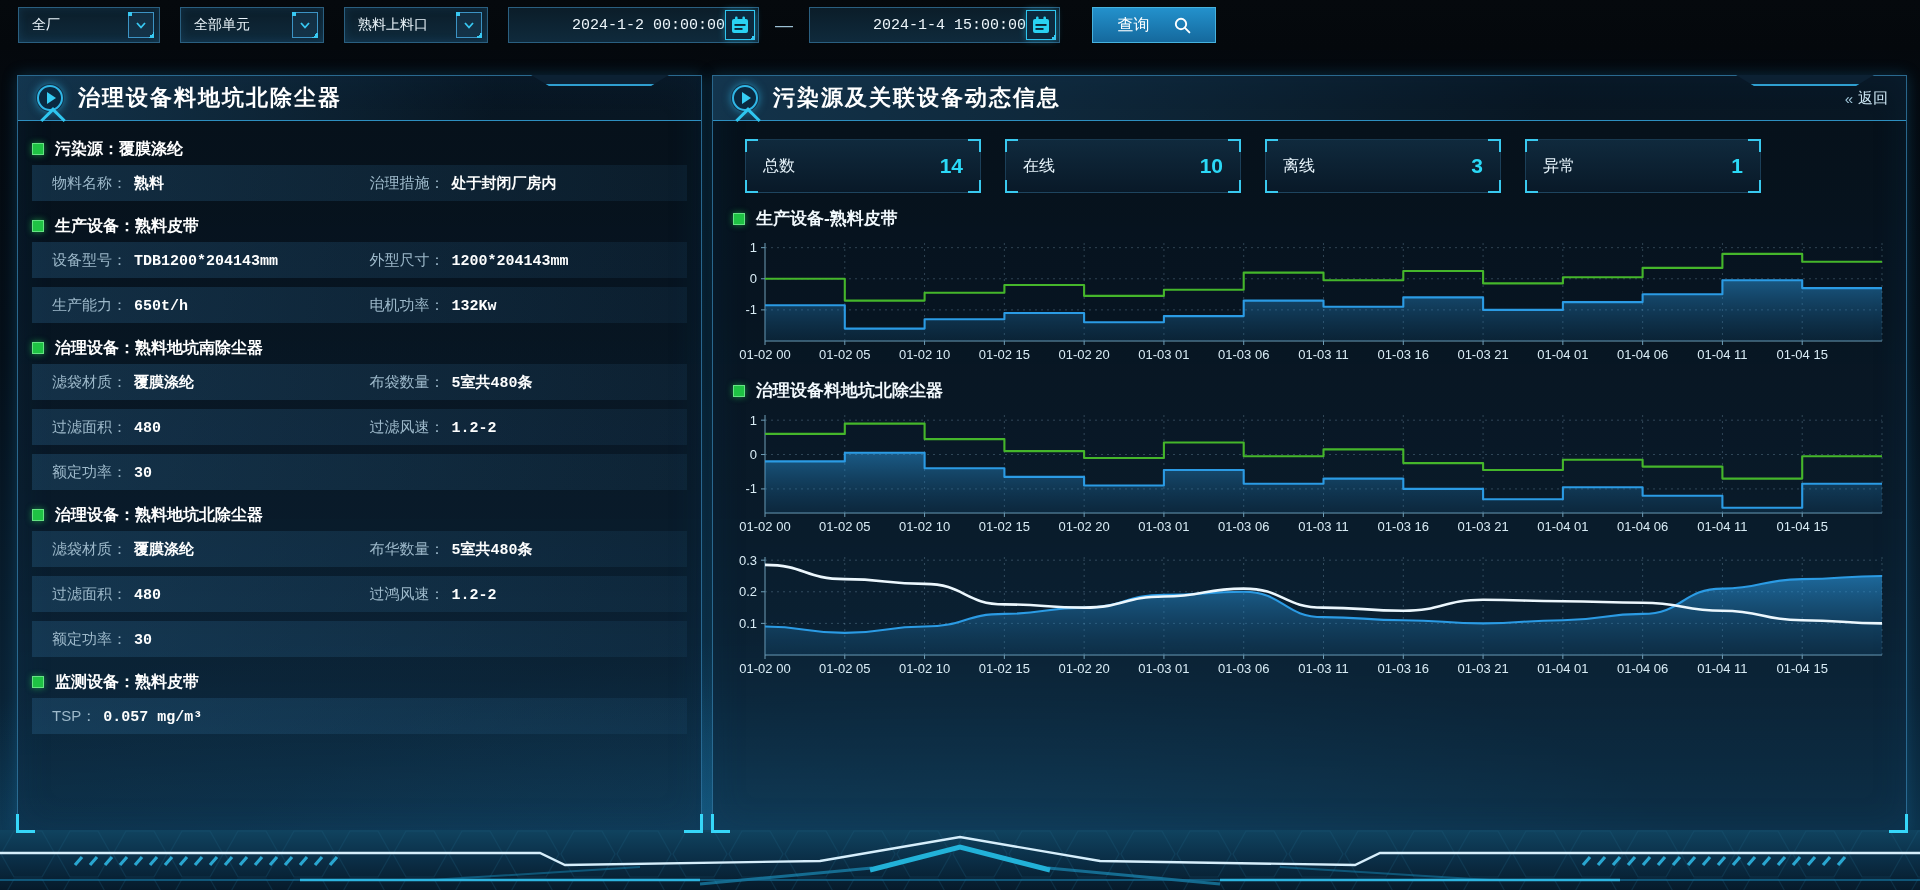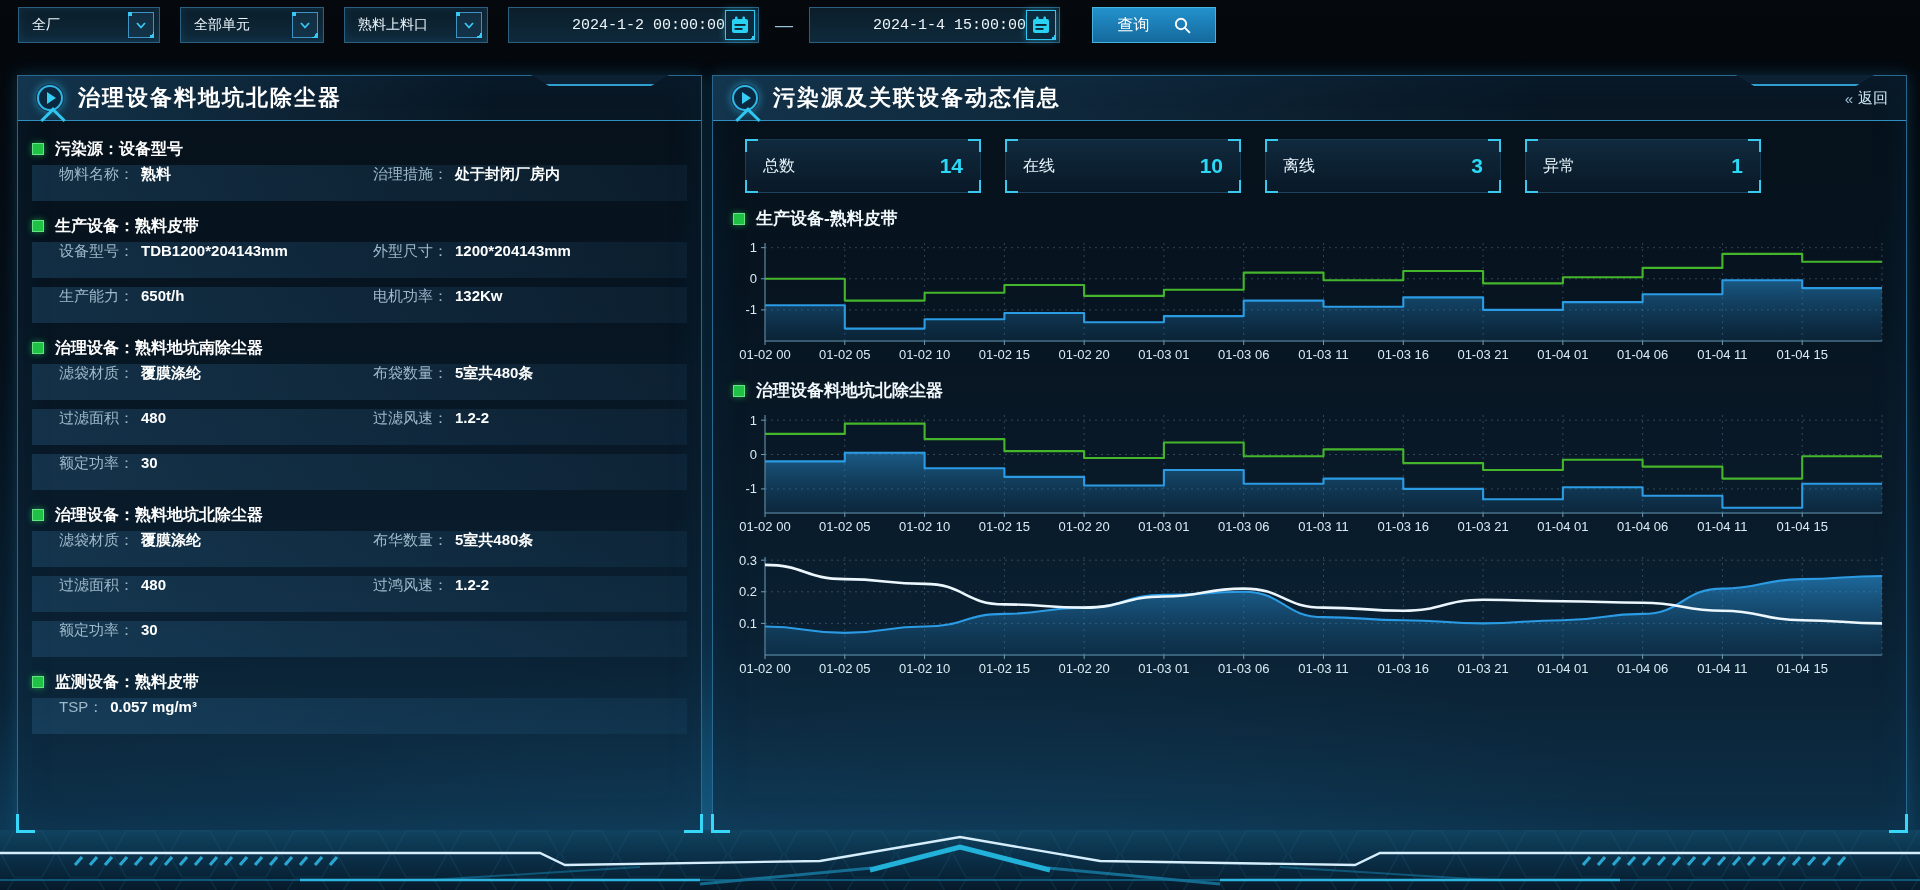--- a/index.html
+++ b/index.html
@@ -57,25 +57,25 @@
   .hdr-title{font-size:22px;font-weight:bold;color:#fff;letter-spacing:2px;}
   .back-btn{margin-left:auto;display:flex;align-items:center;gap:7px;color:#cfe9f6;
     font-size:15px;cursor:pointer;}
   .back-arrows{font-size:15px;color:#9fc6da;letter-spacing:-2px;}
   .panel-body{padding:12px 14px 0;}
   
   .sec-heading{display:flex;align-items:center;gap:11px;height:32px;font-weight:bold;
     font-size:16px;color:#fff;}
   .bullet{width:10px;height:10px;flex:none;background:#1fc244;border:1px solid #66e384;
     box-shadow:0 0 6px rgba(40,220,90,.55);}
-  .info-row{display:flex;align-items:flex-start;height:36px;margin-bottom:9px;padding-left:27px;
+  .info-row{display:flex;align-items:center;height:36px;margin-bottom:9px;padding-left:20px;
     background:linear-gradient(90deg,rgba(46,108,152,.30),rgba(46,108,152,.12));}
   .info-cell{width:50%;display:flex;align-items:baseline;gap:7px;}
   .lbl{color:#9db9ca;font-size:15px;}
-  .val{color:#fdfefe;font-size:15px;font-weight:bold;}
+  .val{color:#fdfefe;font-size:15px;font-weight:bold;font-family:Liberation Mono, monospace;}
   
   .panel-body.right{padding:0 20px;}
   .stats-row{display:flex;gap:12px;margin:18px 0 14px;}
   .stat-box{position:relative;width:200px;height:52px;flex:none;display:flex;align-items:center;
     justify-content:space-between;padding:0 17px;
     background:linear-gradient(180deg,rgba(17,44,64,.92),rgba(9,26,41,.92));
     border:1px solid rgba(64,134,174,.30);margin-left:12px;}
   .stat-label{font-size:16px;color:#e6f3fa;}
   .stat-value{font-size:21px;font-weight:bold;color:#2bd9f7;}
   .corner{position:absolute;width:11px;height:11px;border:0 solid #39c9ef;}
@@ -162,21 +162,21 @@
         <circle cx="14" cy="14" r="12" fill="#0a2940" stroke="#2fb6e6" stroke-width="2"></circle>
         <polygon points="11,8 20,14 11,20" fill="#36cdf4"></polygon>
       </svg>
       <span class="hdr-title">治理设备料地坑北除尘器</span>
       <span class="hdr-notch"></span>
       <span class="hdr-chevron"></span>
     </div>
     <div class="panel-body">
         <div class="sec-heading">
           <div class="bullet"></div>
-          <span class="sec-title">污染源：设备型号</span>
+          <span class="sec-title">污染源：覆膜涤纶</span>
         </div>
         <div class="info-row">
           <div class="info-cell">
             <span class="lbl">物料名称：</span>
             <span class="val">熟料</span>
           </div>
           <div class="info-cell">
             <span class="lbl">治理措施：</span>
             <span class="val">处于封闭厂房内</span>
           </div>

